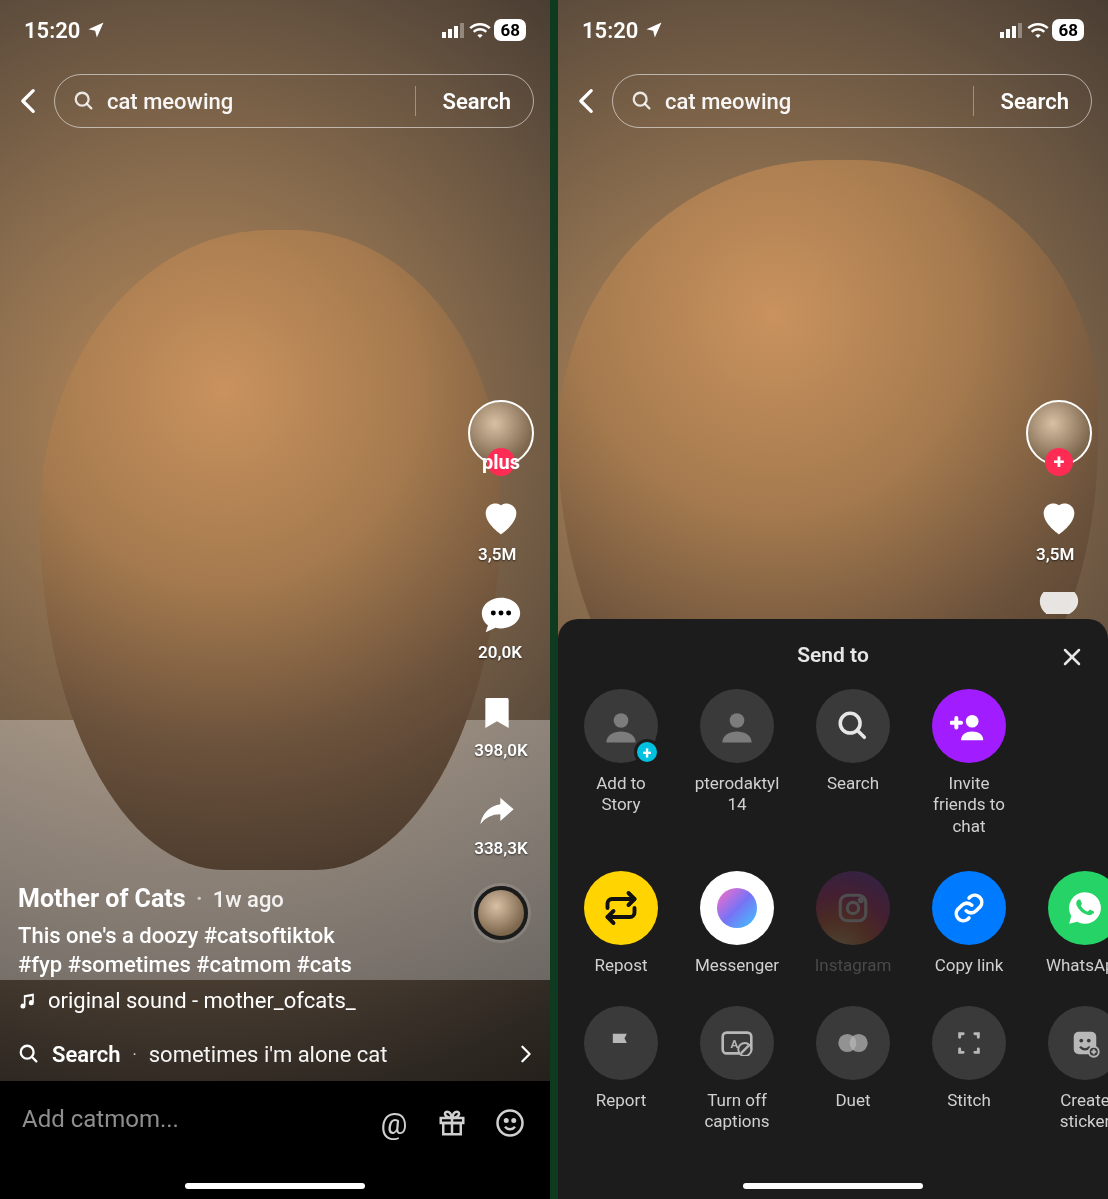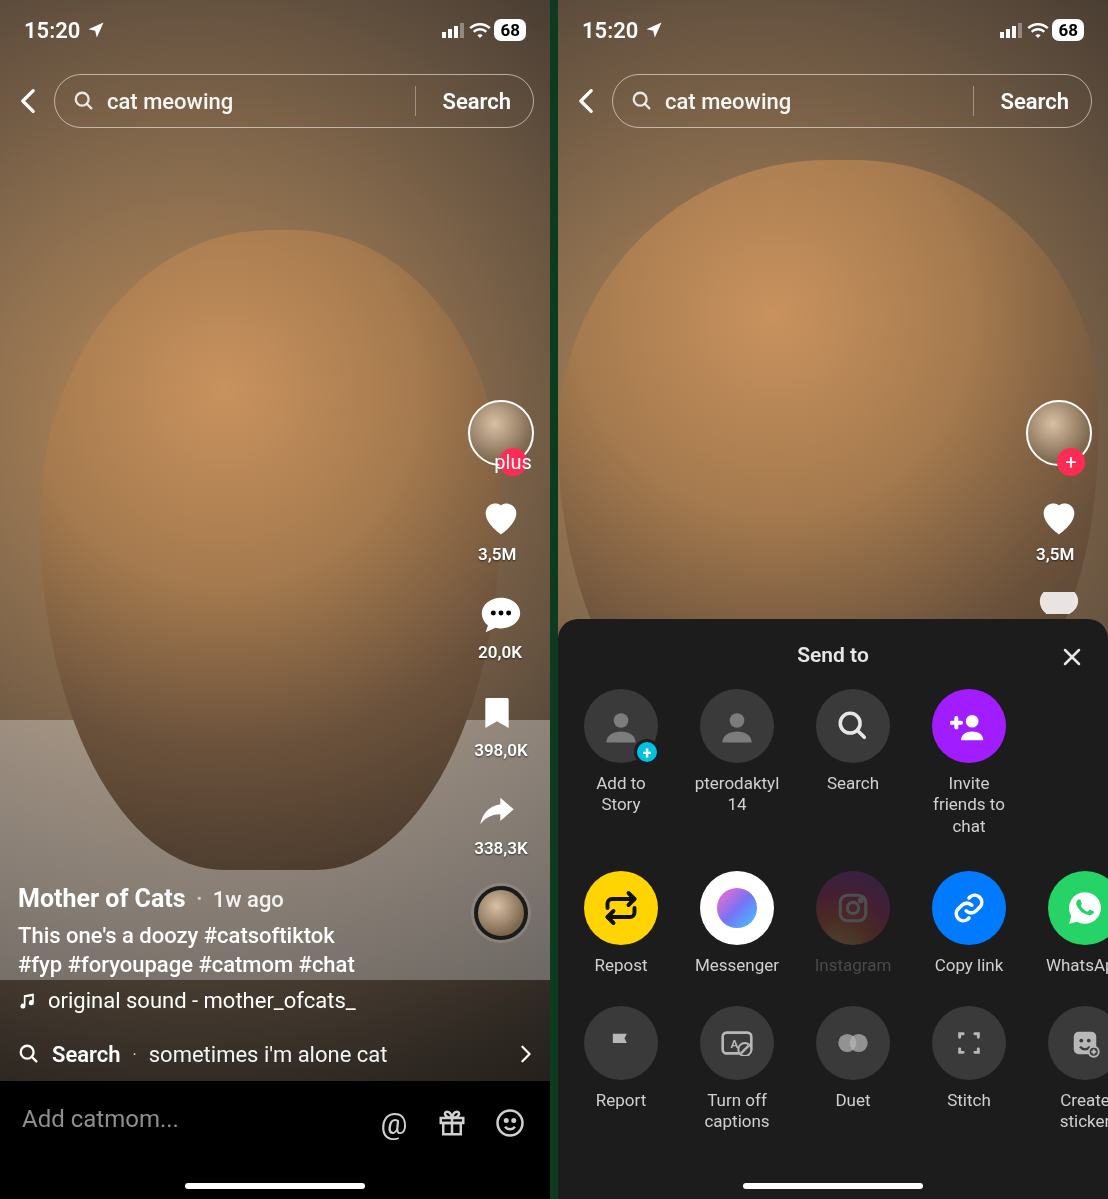--- a/index.html
+++ b/index.html
@@ -23,21 +23,21 @@
   .header { position:absolute; top:74px; left:0; right:0; height:54px; display:flex; align-items:center; padding:0 16px; gap:14px; }
   .back-btn { width:24px; height:24px; display:flex; align-items:center; justify-content:center; }
   .search-pill { flex:1; height:54px; border:1.5px solid rgba(255,255,255,.55); border-radius:27px; display:flex; align-items:center; padding:0 8px 0 18px; gap:12px; }
   .search-text { flex:1; font-size:22px; font-weight:500; opacity:.95; }
   .search-btn { font-size:22px; font-weight:600; padding:0 14px; }
   .search-div { width:1px; height:30px; background:rgba(255,255,255,.35); }
 
   
   .rail { position:absolute; right:16px; top:400px; display:flex; flex-direction:column; align-items:center; gap:28px; }
   .avatar { width:66px; height:66px; border-radius:50%; background:radial-gradient(circle at 40% 35%, #d8c0a4 0%, #7d674d 70%); border:2.5px solid #fff; position:relative; }
-  .avatar .plus { position:absolute; bottom:-12px; left:50%; transform:translateX(-50%); width:28px; height:28px; border-radius:50%; background:#fe2c55; display:flex; align-items:center; justify-content:center; font-weight:400; font-size:20px;margin-left:12px; }
+  .avatar .plus { position:absolute; bottom:-12px; left:50%; transform:translateX(-50%); width:28px; height:28px; border-radius:50%; background:#fe2c55; display:flex; align-items:center; justify-content:center; font-weight:700; font-size:20px; }
   .rail-item { display:flex; flex-direction:column; align-items:flex-start; gap:4px; }
   .rail-ico { width:46px; height:46px; display:flex; align-items:center; justify-content:center; }
   .rail-lbl { font-size:17px; font-weight:600; text-shadow:0 1px 2px rgba(0,0,0,.6); }
   .record { width:54px; height:54px; border-radius:50%; background:radial-gradient(circle at 40% 35%, #d8c0a4 0%, #7d674d 70%); border:4px solid #1b1b1b; box-shadow:0 0 0 3px rgba(255,255,255,.12); }
 
   
   .overlay-bottom { position:absolute; left:18px; right:90px; bottom:186px; display:flex; flex-direction:column; gap:8px; }
   .uname-row { display:flex; align-items:baseline; gap:10px; font-size:25px; font-weight:700; }
   .timeago { font-size:22px; font-weight:500; opacity:.9; }
   .caption { font-size:22px; line-height:1.35; font-weight:500; }
@@ -172,21 +172,21 @@
   </div>
 
   <div class="overlay-bottom">
     <div class="uname-row">
       <span>Mother of Cats</span>
       <span style="opacity:.6;font-weight:500;">·</span>
       <span class="timeago">1w ago</span>
     </div>
     <div class="caption">
       <div>This one's a doozy #catsoftiktok</div>
-      <div>#fyp #foryoupage #catmom #chat</div>
+      <div>#fyp #sometimes #catmom #cats</div>
     </div>
     <div class="sound-row">
       <svg width="20" height="22" viewBox="0 0 24 24" fill="#fff">
             <path d="M9 18a3 3 0 11-2-2.8V5l12-2v11a3 3 0 11-2-2.8V6.3L9 7.6V18z"></path>
           </svg>
       <span>original sound - mother_ofcats_</span>
     </div>
   </div>
 
   <div class="search-strip">

